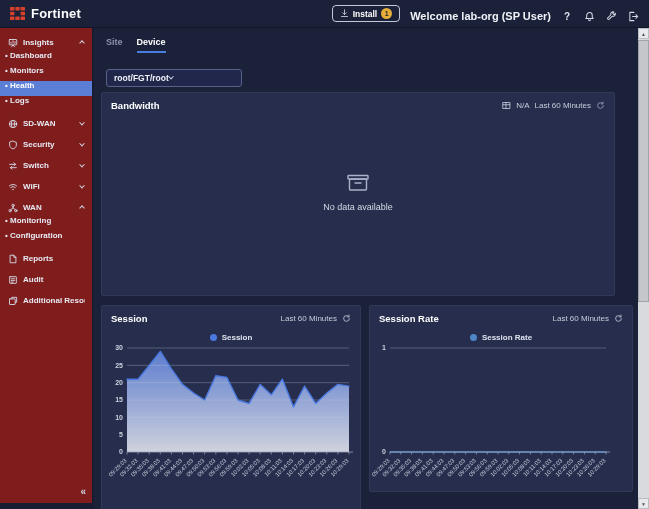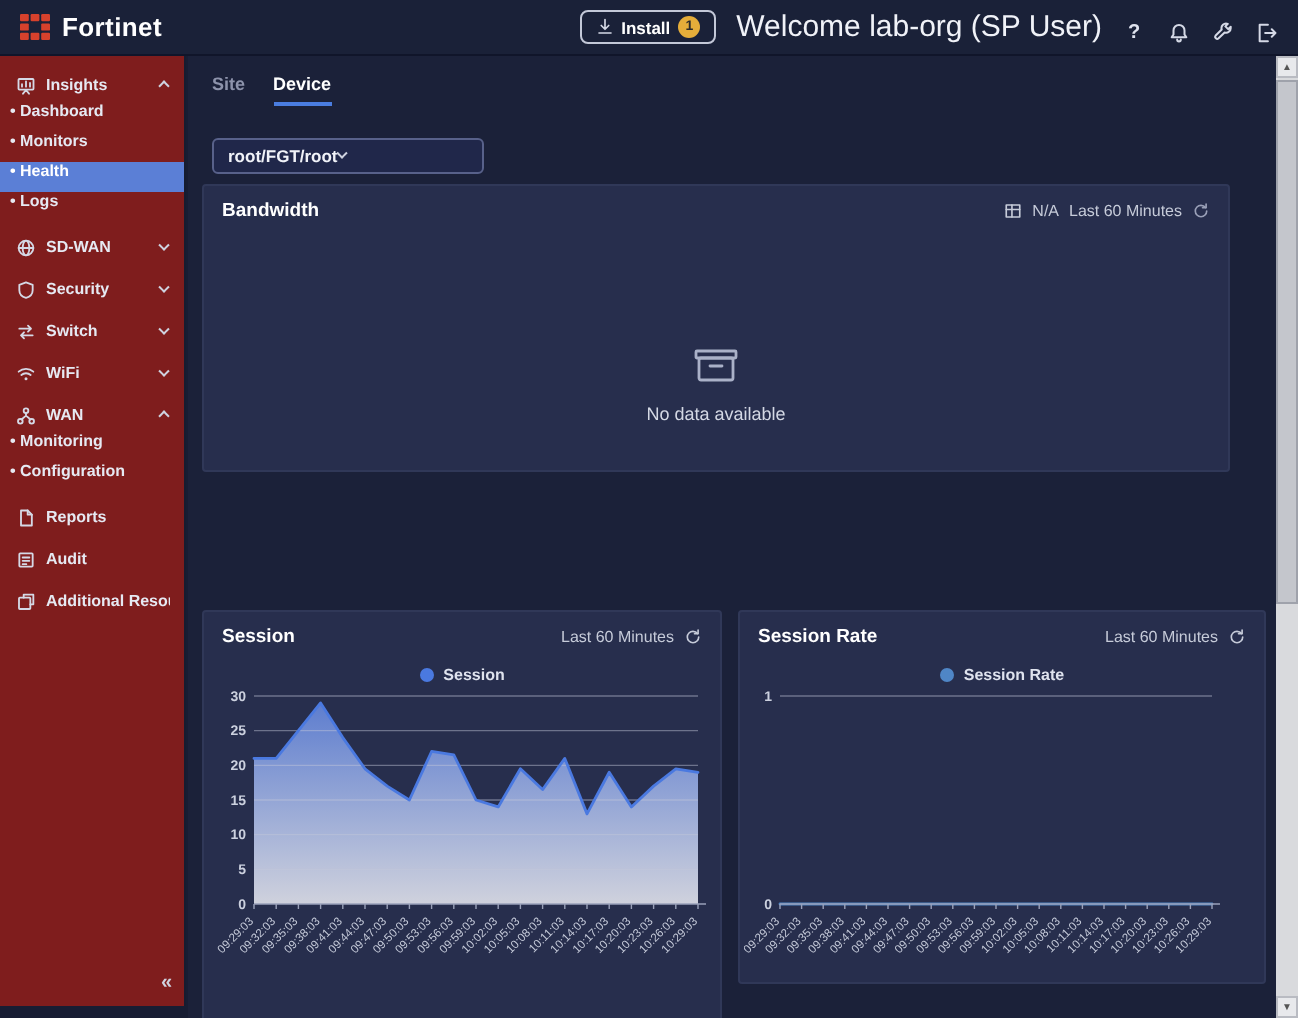--- a/index.html
+++ b/index.html
@@ -11,21 +11,21 @@
   
   .header { position:absolute; left:0; top:0; width:649px; height:28px; background:#1a2138;
             display:flex; align-items:center; padding:0 10px; border-bottom:1px solid #10152a; z-index:5; }
   .brand { display:flex; align-items:center; gap:6px; }
   .brand-name { font-size:13px; font-weight:bold; color:#fff; letter-spacing:.2px; }
   .header-right { margin-left:auto; display:flex; align-items:flex-end; gap:10px; }
   .install-btn { display:flex; align-items:center; gap:4px; border:1px solid #c3c8d8; border-radius:4px;
                  padding:2px 7px; background:transparent; color:#fff; font-size:8.5px; font-weight:bold; cursor:pointer; }
   .badge { width:11px; height:11px; border-radius:50%; background:#e5ad3a; color:#2a2a2a;
            font-size:7px; font-weight:bold; display:flex; align-items:center; justify-content:center; }
-  .welcome { font-size:15px; font-weight:normal; color:#f0f2f8; }
+  .welcome { font-size:11px; font-weight:bold; color:#f0f2f8; }
   .hicon { display:flex; align-items:center; justify-content:center; width:12px; height:12px; cursor:pointer;
            color:#dfe3ee; font-size:10px; font-weight:bold; }
 
   
   .sidebar { position:absolute; left:0; top:28px; width:93px; height:475px; background:#7f1d1d;
              border-right:1px solid #161c30; padding-top:6px; }
   .nav-row { display:flex; align-items:center; gap:5px; height:17px; padding:0 7px; cursor:pointer; }
   .nav-row .nicon { width:11px; display:flex; justify-content:center; flex:none; }
   .nav-row .nlabel { font-size:8px; font-weight:bold; color:#e6e9f2; white-space:nowrap; flex:1; overflow:hidden; }
   .chev { width:4px; height:4px; border-right:1.3px solid #cfd3e0; border-bottom:1.3px solid #cfd3e0; flex:none; margin-right:1px; }
@@ -42,21 +42,21 @@
   .main { position:absolute; left:94px; top:28px; width:544px; height:481px; background:#1b2139; }
   .tabs { display:flex; gap:14px; padding:9px 0 0 12px; }
   .tab { font-size:9px; font-weight:bold; color:#8d93ab; cursor:pointer; padding-bottom:4px; }
   .tab.active { color:#fff; border-bottom:2px solid #4a7de0; }
   .select { position:absolute; left:12px; top:41px; width:136px; height:18px; border:1px solid #58618a;
             border-radius:3px; background:#20274a; display:flex; align-items:center; justify-content:flex-start;
             padding:0 7px; font-size:8.5px; font-weight:bold; color:#f0f2f8; cursor:pointer; }
   .select .chev { border-color:#cfd3e0; }
 
   .panel { position:absolute; background:#272e4d; border:1px solid #303858; border-radius:2px; }
-  #panel-bandwidth { left:7px; top:64px; width:514px; height:144px; }
+  #panel-bandwidth { left:7px; top:64px; width:514px; height:204px; }
   #panel-session   { left:7px; top:277px; width:260px; height:235px; }
   #panel-rate      { left:275px; top:277px; width:264px; height:187px; }
   .panel-head { display:flex; align-items:center; justify-content:space-between; padding:7px 9px 0 9px; }
   .panel-title { font-size:9.5px; font-weight:bold; color:#fff; }
   .panel-meta { display:flex; align-items:center; gap:5px; font-size:8px; color:#c6cbd9;text-align:center; }
   .refresh { cursor:pointer; display:flex; }
   .empty-state { position:absolute; left:0; right:0; top:80px; display:flex; flex-direction:column; align-items:center; gap:9px; }
   .empty-text { font-size:9px; color:#d4d8e4; }
   .legend { display:flex; align-items:center; justify-content:center; gap:5px; margin-top:9px; }
   .legend-dot { width:7px; height:7px; border-radius:50%; }

